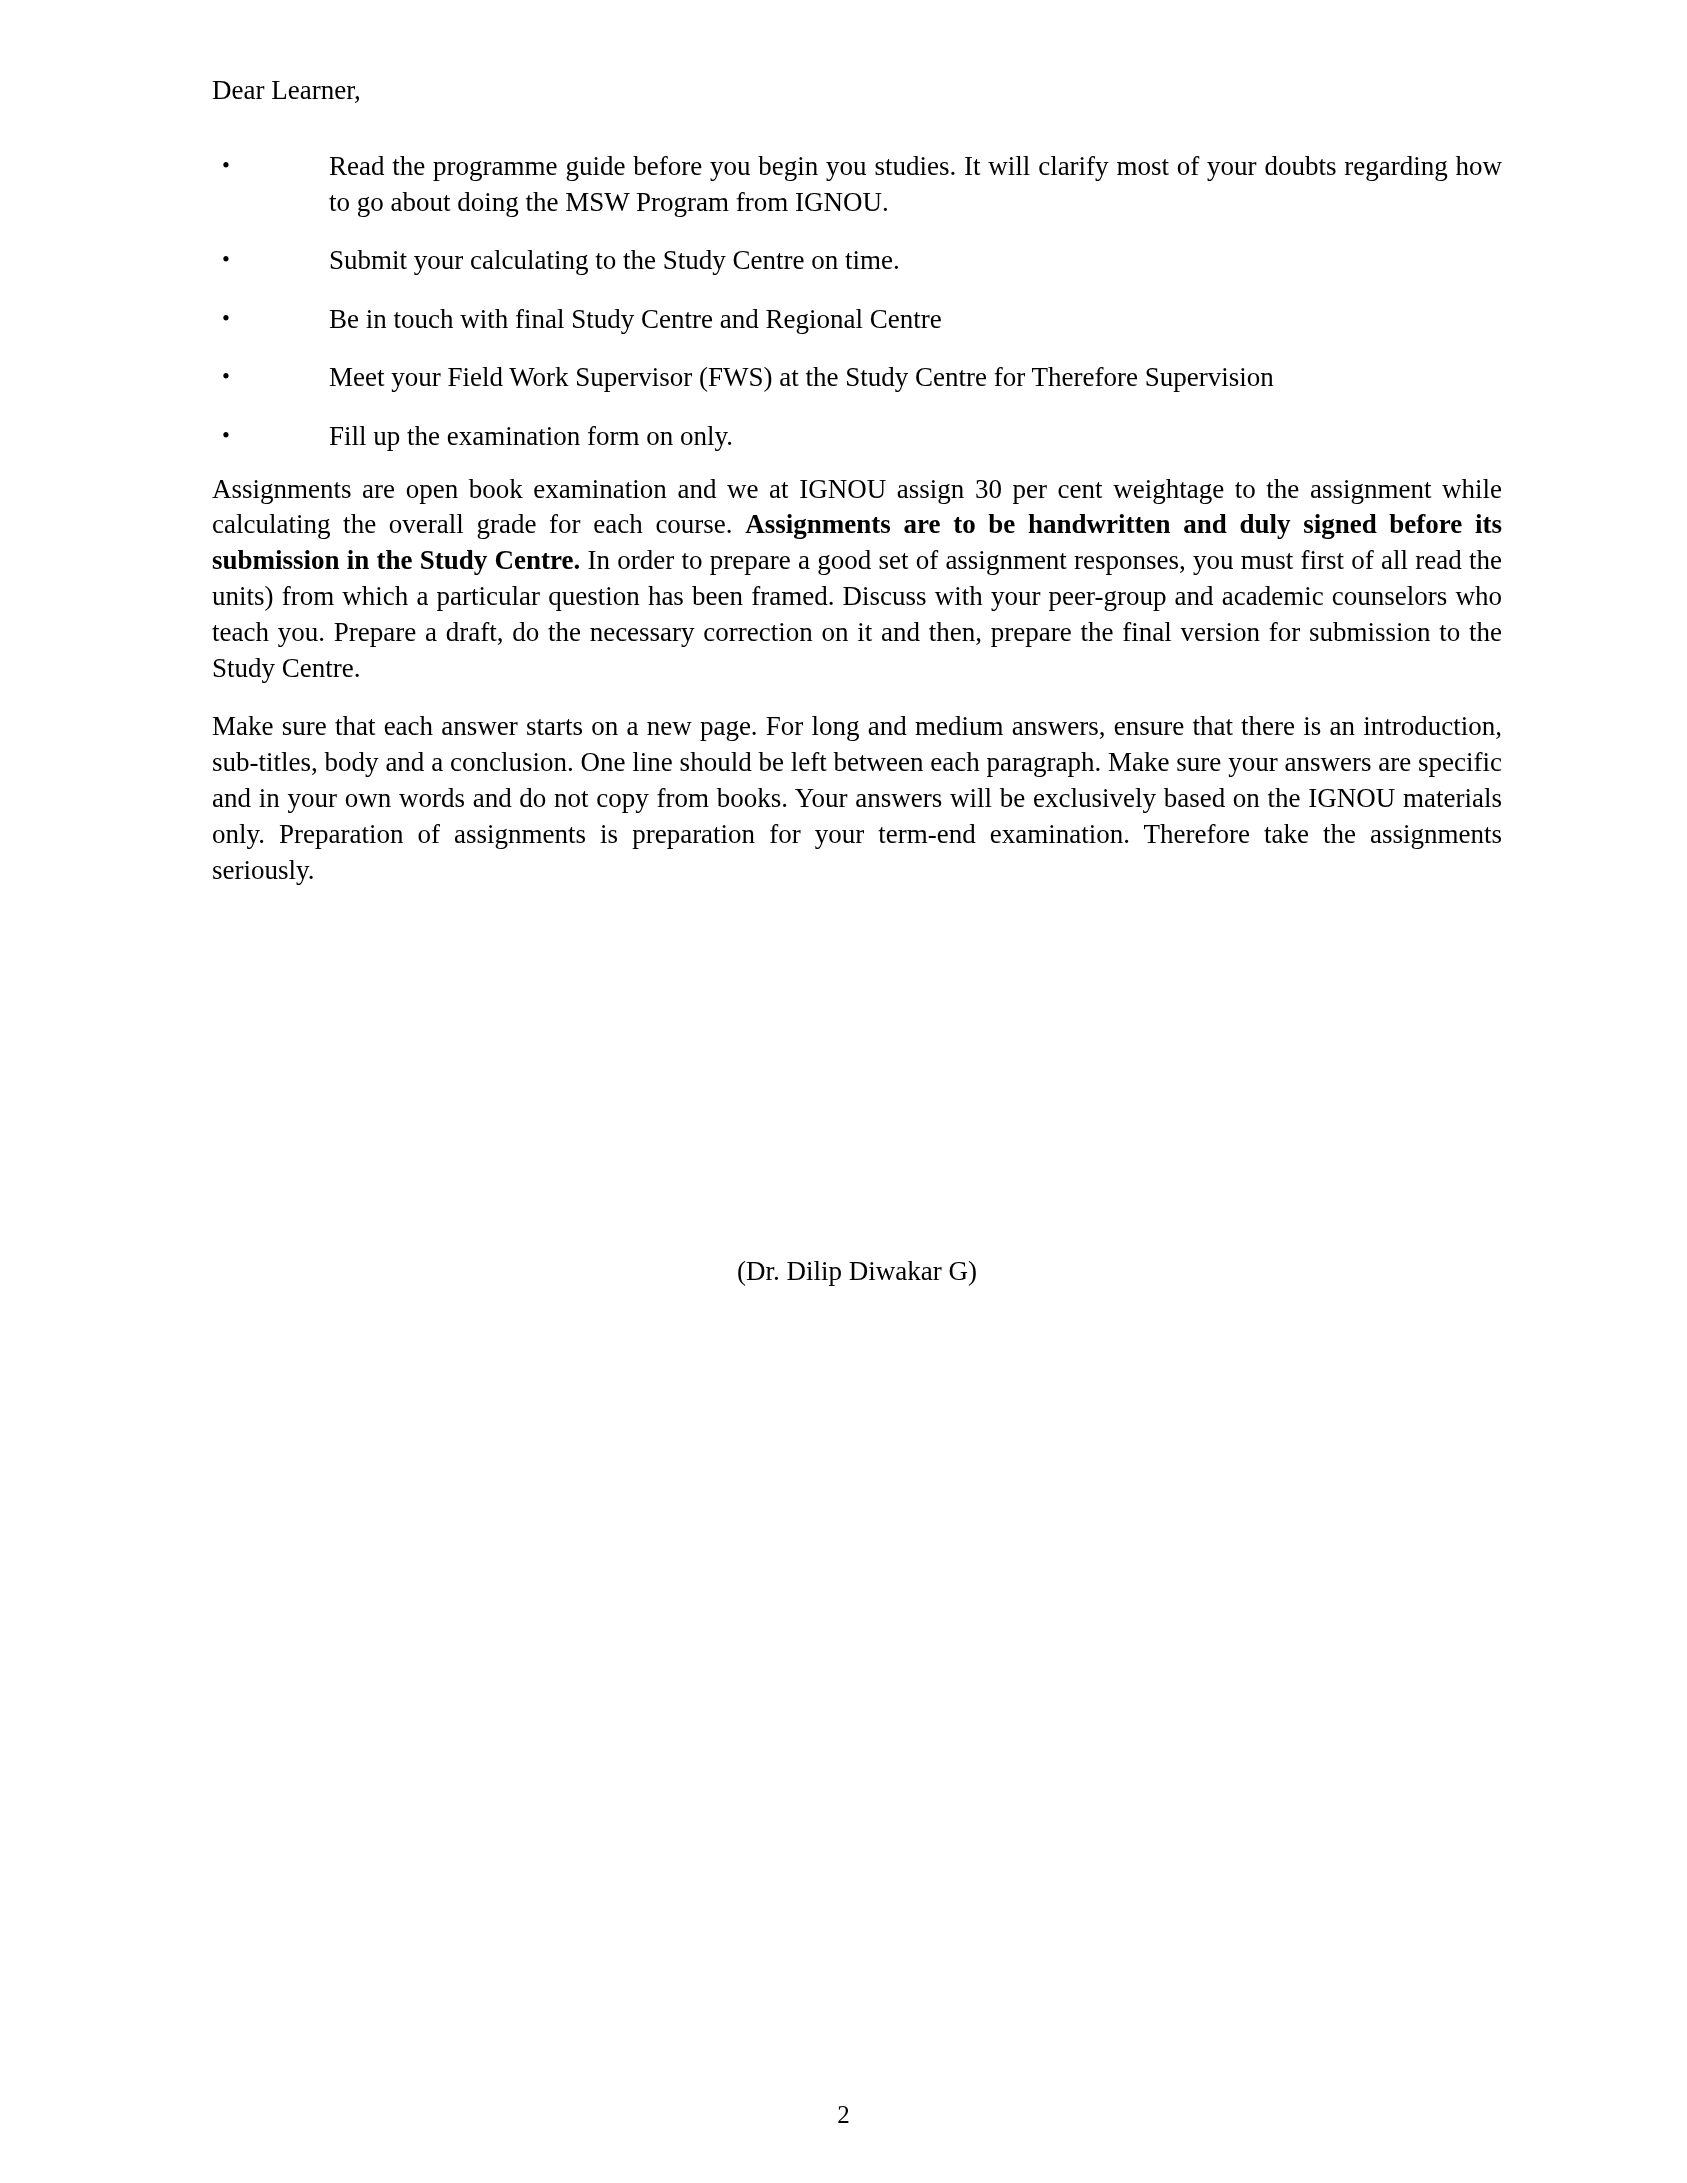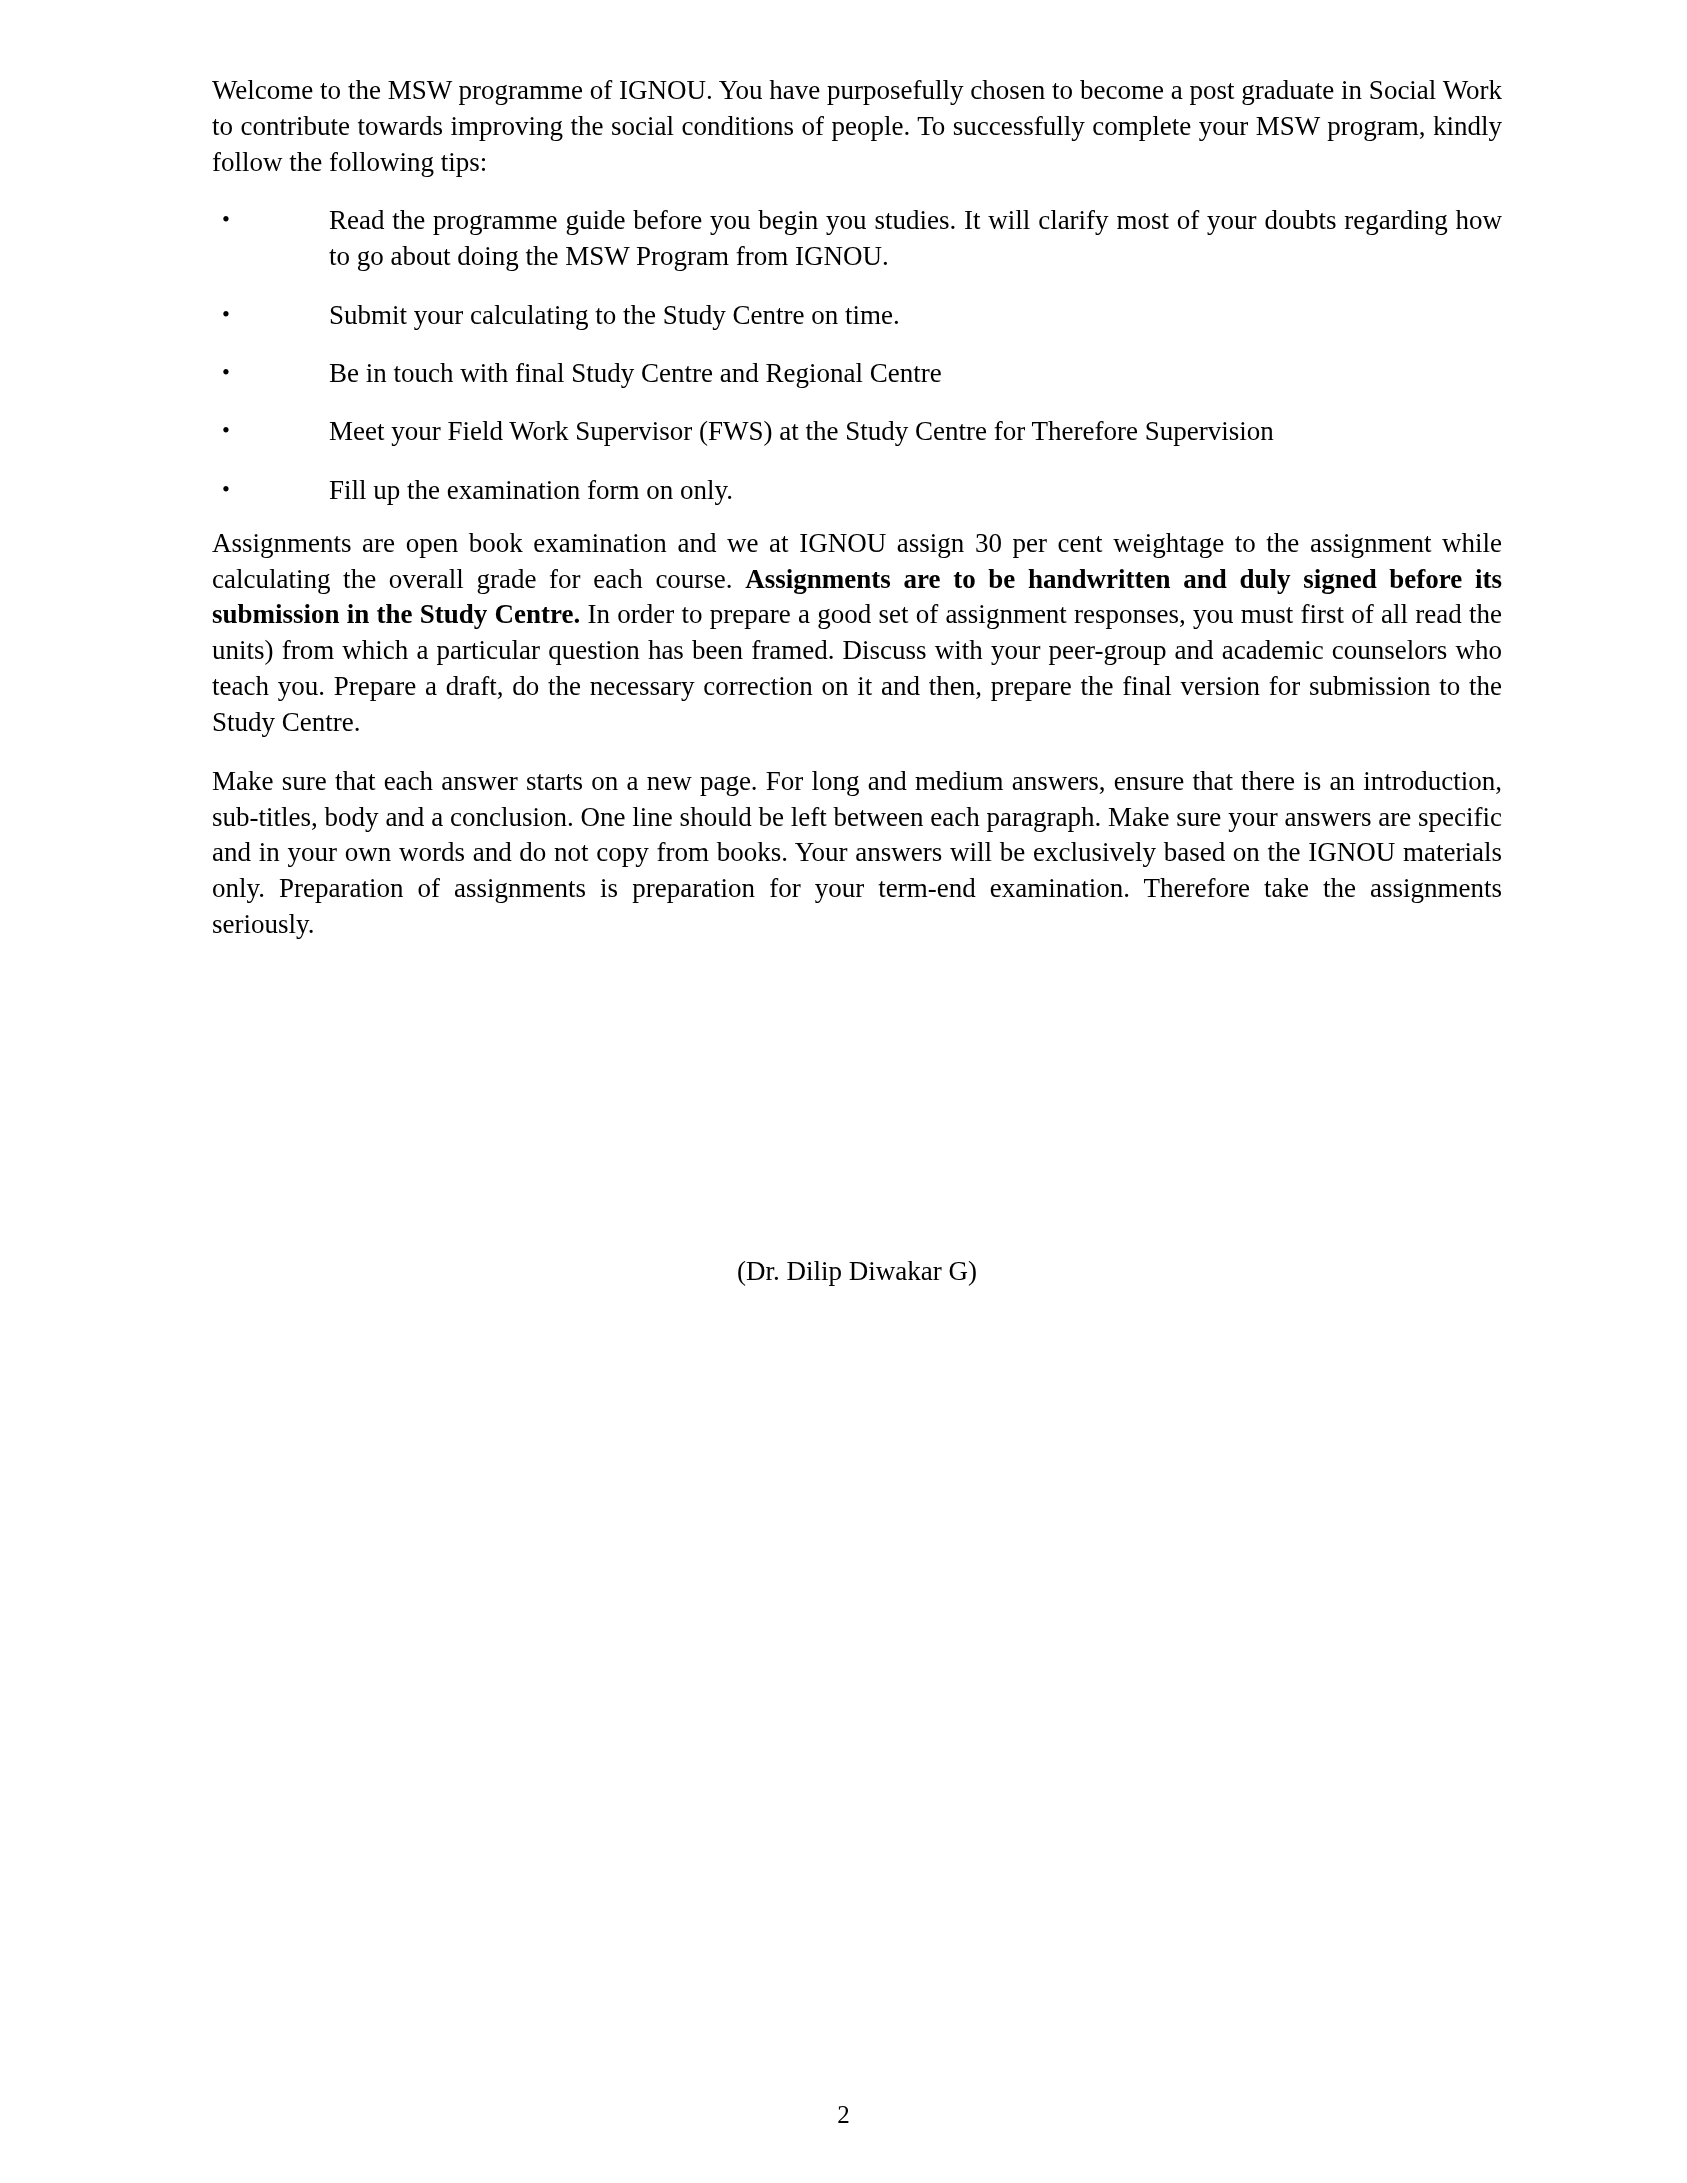--- a/index.html
+++ b/index.html
@@ -105,22 +105,22 @@
     font-size: 25px;
   }
 </style>
 </head>
 <body>
 
 <div class="page">
 
   <div class="content">
 
+    <div class="salutation">Dear Learner,</div>
 
-    <p class="body-para spaced-after">Welcome to the MSW programme of IGNOU. You have purposefully chosen to become a post graduate in Social Work to contribute towards improving the social conditions of people. To successfully complete your MSW program, kindly follow the following tips:</p>
 
     <ul class="bullet-list">
       <li class="bullet-item">
         <span class="bullet-marker">•</span>
         <span class="bullet-text">Read the programme guide before you begin you studies. It will clarify most of your doubts regarding how to go about doing the MSW Program from IGNOU.</span>
       </li>
       <li class="bullet-item">
         <span class="bullet-marker">•</span>
         <span class="bullet-text">Submit your calculating to the Study Centre on time.</span>
       </li>

